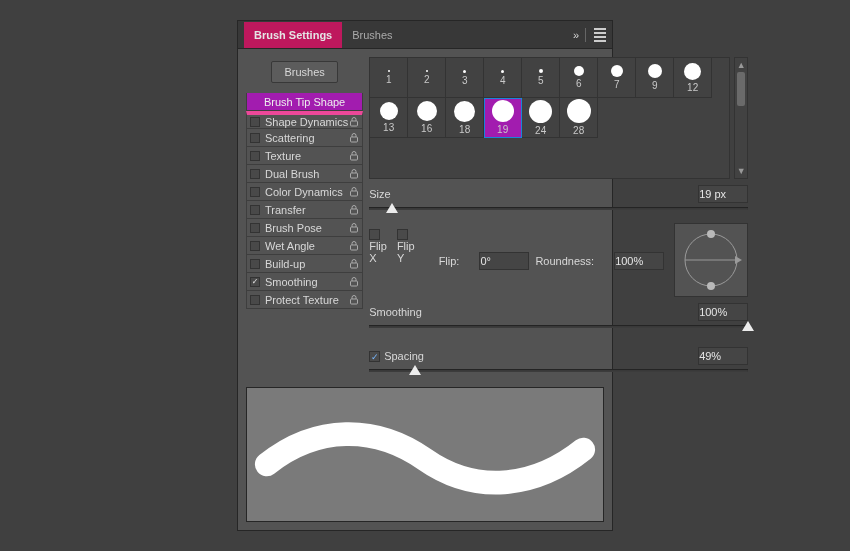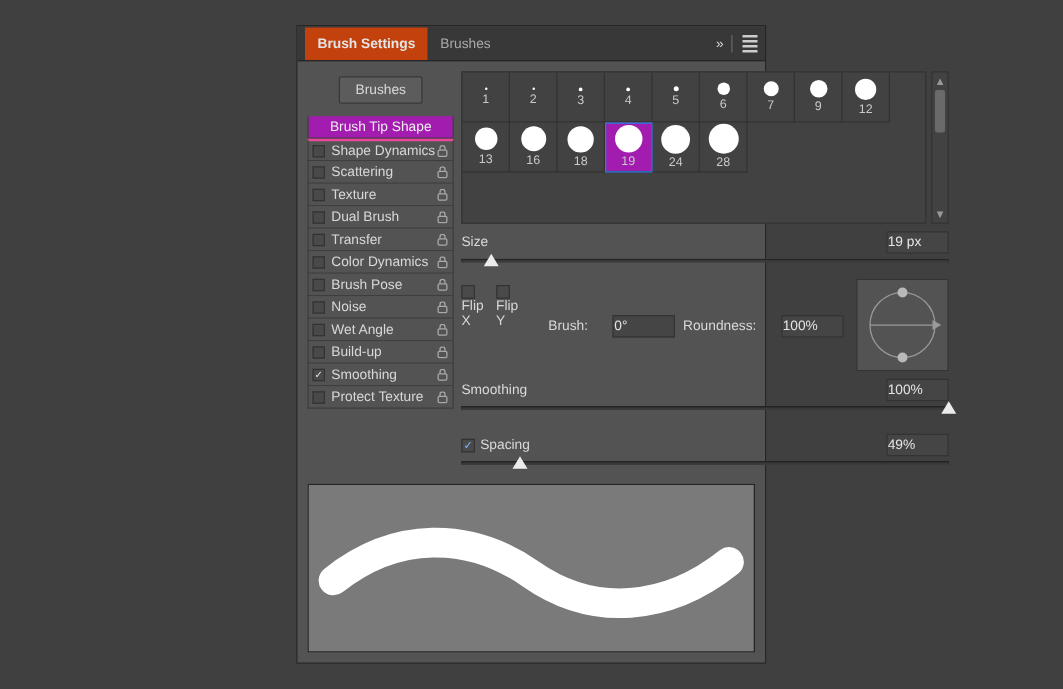--- a/index.html
+++ b/index.html
@@ -1,27 +1,27 @@
 <!DOCTYPE html>
 <html><head>
 <meta charset="utf-8">
 <style>
 *{box-sizing:border-box;margin:0;padding:0;font-family:Tahoma,Arial,sans-serif;font-size:11px;color:#d8d8d8}
 body{background:#404040;width:850px;height:551px;position:relative}
 .panel{position:absolute;left:237px;top:20px;width:376px;height:511px;background:#535353;border:1px solid #262626;display:flex;flex-direction:column}
 .tabs{background:#383838;border-bottom:1px solid #262626;display:flex;align-items:center;height:28px;padding:0 6px}
 .tab{padding:7px 10px;color:#aaa;cursor:pointer}
-.tab.active{background:#c2410c;color:#e5e5e5;font-weight:bold}
+.tab.active{background:#be185d;color:#e5e5e5;font-weight:bold}
 .tab-icons{margin-left:auto;display:flex;align-items:center;gap:8px;color:#ccc}
 .divider{width:1px;height:14px;background:#666}
 .body{display:flex;padding:8px 8px 4px 8px;gap:6px}
 .left{width:118px;display:flex;flex-direction:column}
 .brushes-btn{align-self:center;background:#5c5c5c;border:1px solid #383838;border-radius:2px;padding:4px 12px;margin:4px 0 10px;cursor:pointer}
 .row{display:flex;align-items:center;height:18px;border:1px solid #3e3e3e;border-top:none;padding:0 3px;background:#535353;position:relative}
-.row:first-of-type{border-top:2px solid #ec4899}
+.row:first-of-type{border-top:4px solid #ec4899}
 .row.hdr{justify-content:center;background:#a21caf;color:#eee}
 .cb{width:10px;height:10px;border:1px solid #333;background:#494949;margin-right:5px;display:flex;align-items:center;justify-content:center;font-size:8px;color:#e8e8e8}
 .row .lbl{flex:1;white-space:nowrap;overflow:hidden}
 .lock{width:11px;height:11px;display:flex;align-items:center;justify-content:center}
 .lock svg{width:10px;height:10px}
 .right{flex:1;display:flex;flex-direction:column;gap:4px}
 .grid-wrap{display:flex;gap:4px;height:122px}
 .grid{flex:1;background:#424242;display:flex;flex-wrap:wrap;align-content:flex-start;overflow:hidden;border:1px solid #333}
 .cell{width:38px;height:40px;display:flex;flex-direction:column;align-items:center;justify-content:center;gap:2px;border-right:1px solid #333;border-bottom:1px solid #333}
 .cell .dot{background:#fff;border-radius:50%}
@@ -107,51 +107,41 @@
             <span class="lbl">Dual Brush</span>
             <span class="lock">
               <svg viewBox="0 0 10 10">
                 <rect x="1.5" y="4" width="7" height="5" rx="1" fill="none" stroke="#aaa"></rect>
                 <path d="M3 4 V2.5 a2 2 0 0 1 4 0 V4" fill="none" stroke="#aaa"></path>
               </svg>
             </span>
           </div>
           <div class="row">
             <span class="cb"></span>
+            <span class="lbl">Color Dynamics</span>
+            <span class="lock">
+              <svg viewBox="0 0 10 10">
+                <rect x="1.5" y="4" width="7" height="5" rx="1" fill="none" stroke="#aaa"></rect>
+                <path d="M3 4 V2.5 a2 2 0 0 1 4 0 V4" fill="none" stroke="#aaa"></path>
+              </svg>
+            </span>
+          </div>
+          <div class="row">
+            <span class="cb"></span>
             <span class="lbl">Transfer</span>
             <span class="lock">
               <svg viewBox="0 0 10 10">
                 <rect x="1.5" y="4" width="7" height="5" rx="1" fill="none" stroke="#aaa"></rect>
                 <path d="M3 4 V2.5 a2 2 0 0 1 4 0 V4" fill="none" stroke="#aaa"></path>
               </svg>
             </span>
           </div>
           <div class="row">
             <span class="cb"></span>
-            <span class="lbl">Color Dynamics</span>
-            <span class="lock">
-              <svg viewBox="0 0 10 10">
-                <rect x="1.5" y="4" width="7" height="5" rx="1" fill="none" stroke="#aaa"></rect>
-                <path d="M3 4 V2.5 a2 2 0 0 1 4 0 V4" fill="none" stroke="#aaa"></path>
-              </svg>
-            </span>
-          </div>
-          <div class="row">
-            <span class="cb"></span>
             <span class="lbl">Brush Pose</span>
-            <span class="lock">
-              <svg viewBox="0 0 10 10">
-                <rect x="1.5" y="4" width="7" height="5" rx="1" fill="none" stroke="#aaa"></rect>
-                <path d="M3 4 V2.5 a2 2 0 0 1 4 0 V4" fill="none" stroke="#aaa"></path>
-              </svg>
-            </span>
-          </div>
-          <div class="row">
-            <span class="cb"></span>
-            <span class="lbl">Noise</span>
             <span class="lock">
               <svg viewBox="0 0 10 10">
                 <rect x="1.5" y="4" width="7" height="5" rx="1" fill="none" stroke="#aaa"></rect>
                 <path d="M3 4 V2.5 a2 2 0 0 1 4 0 V4" fill="none" stroke="#aaa"></path>
               </svg>
             </span>
           </div>
           <div class="row">
             <span class="cb"></span>
             <span class="lbl">Wet Angle</span>
@@ -276,21 +266,21 @@
           <div class="handle" id="h-size" style="left: 6%;"></div>
       </div>
 
       <div class="rightmain">
         <div class="fields">
           <div class="flip-row">
             <label><span class="chk" id="cx"></span><span>Flip X</span></label>
             <label><span class="chk" id="cy"></span><span>Flip Y</span></label>
           </div>
           <div class="ctrl" style="padding-left:18px">
-            <span class="lbl">Brush:</span>
+            <span class="lbl">Flip:</span>
             <div class="valbox">0°</div>
           </div>
           <div class="ctrl">
             <span class="lbl">Roundness:</span>
             <div class="valbox">100%</div>
           </div>
         </div>
         <div class="ring">
           <svg width="62" height="62">
             <circle cx="31" cy="31" r="26" fill="none" stroke="#9a9a9a" stroke-width="1"></circle>

